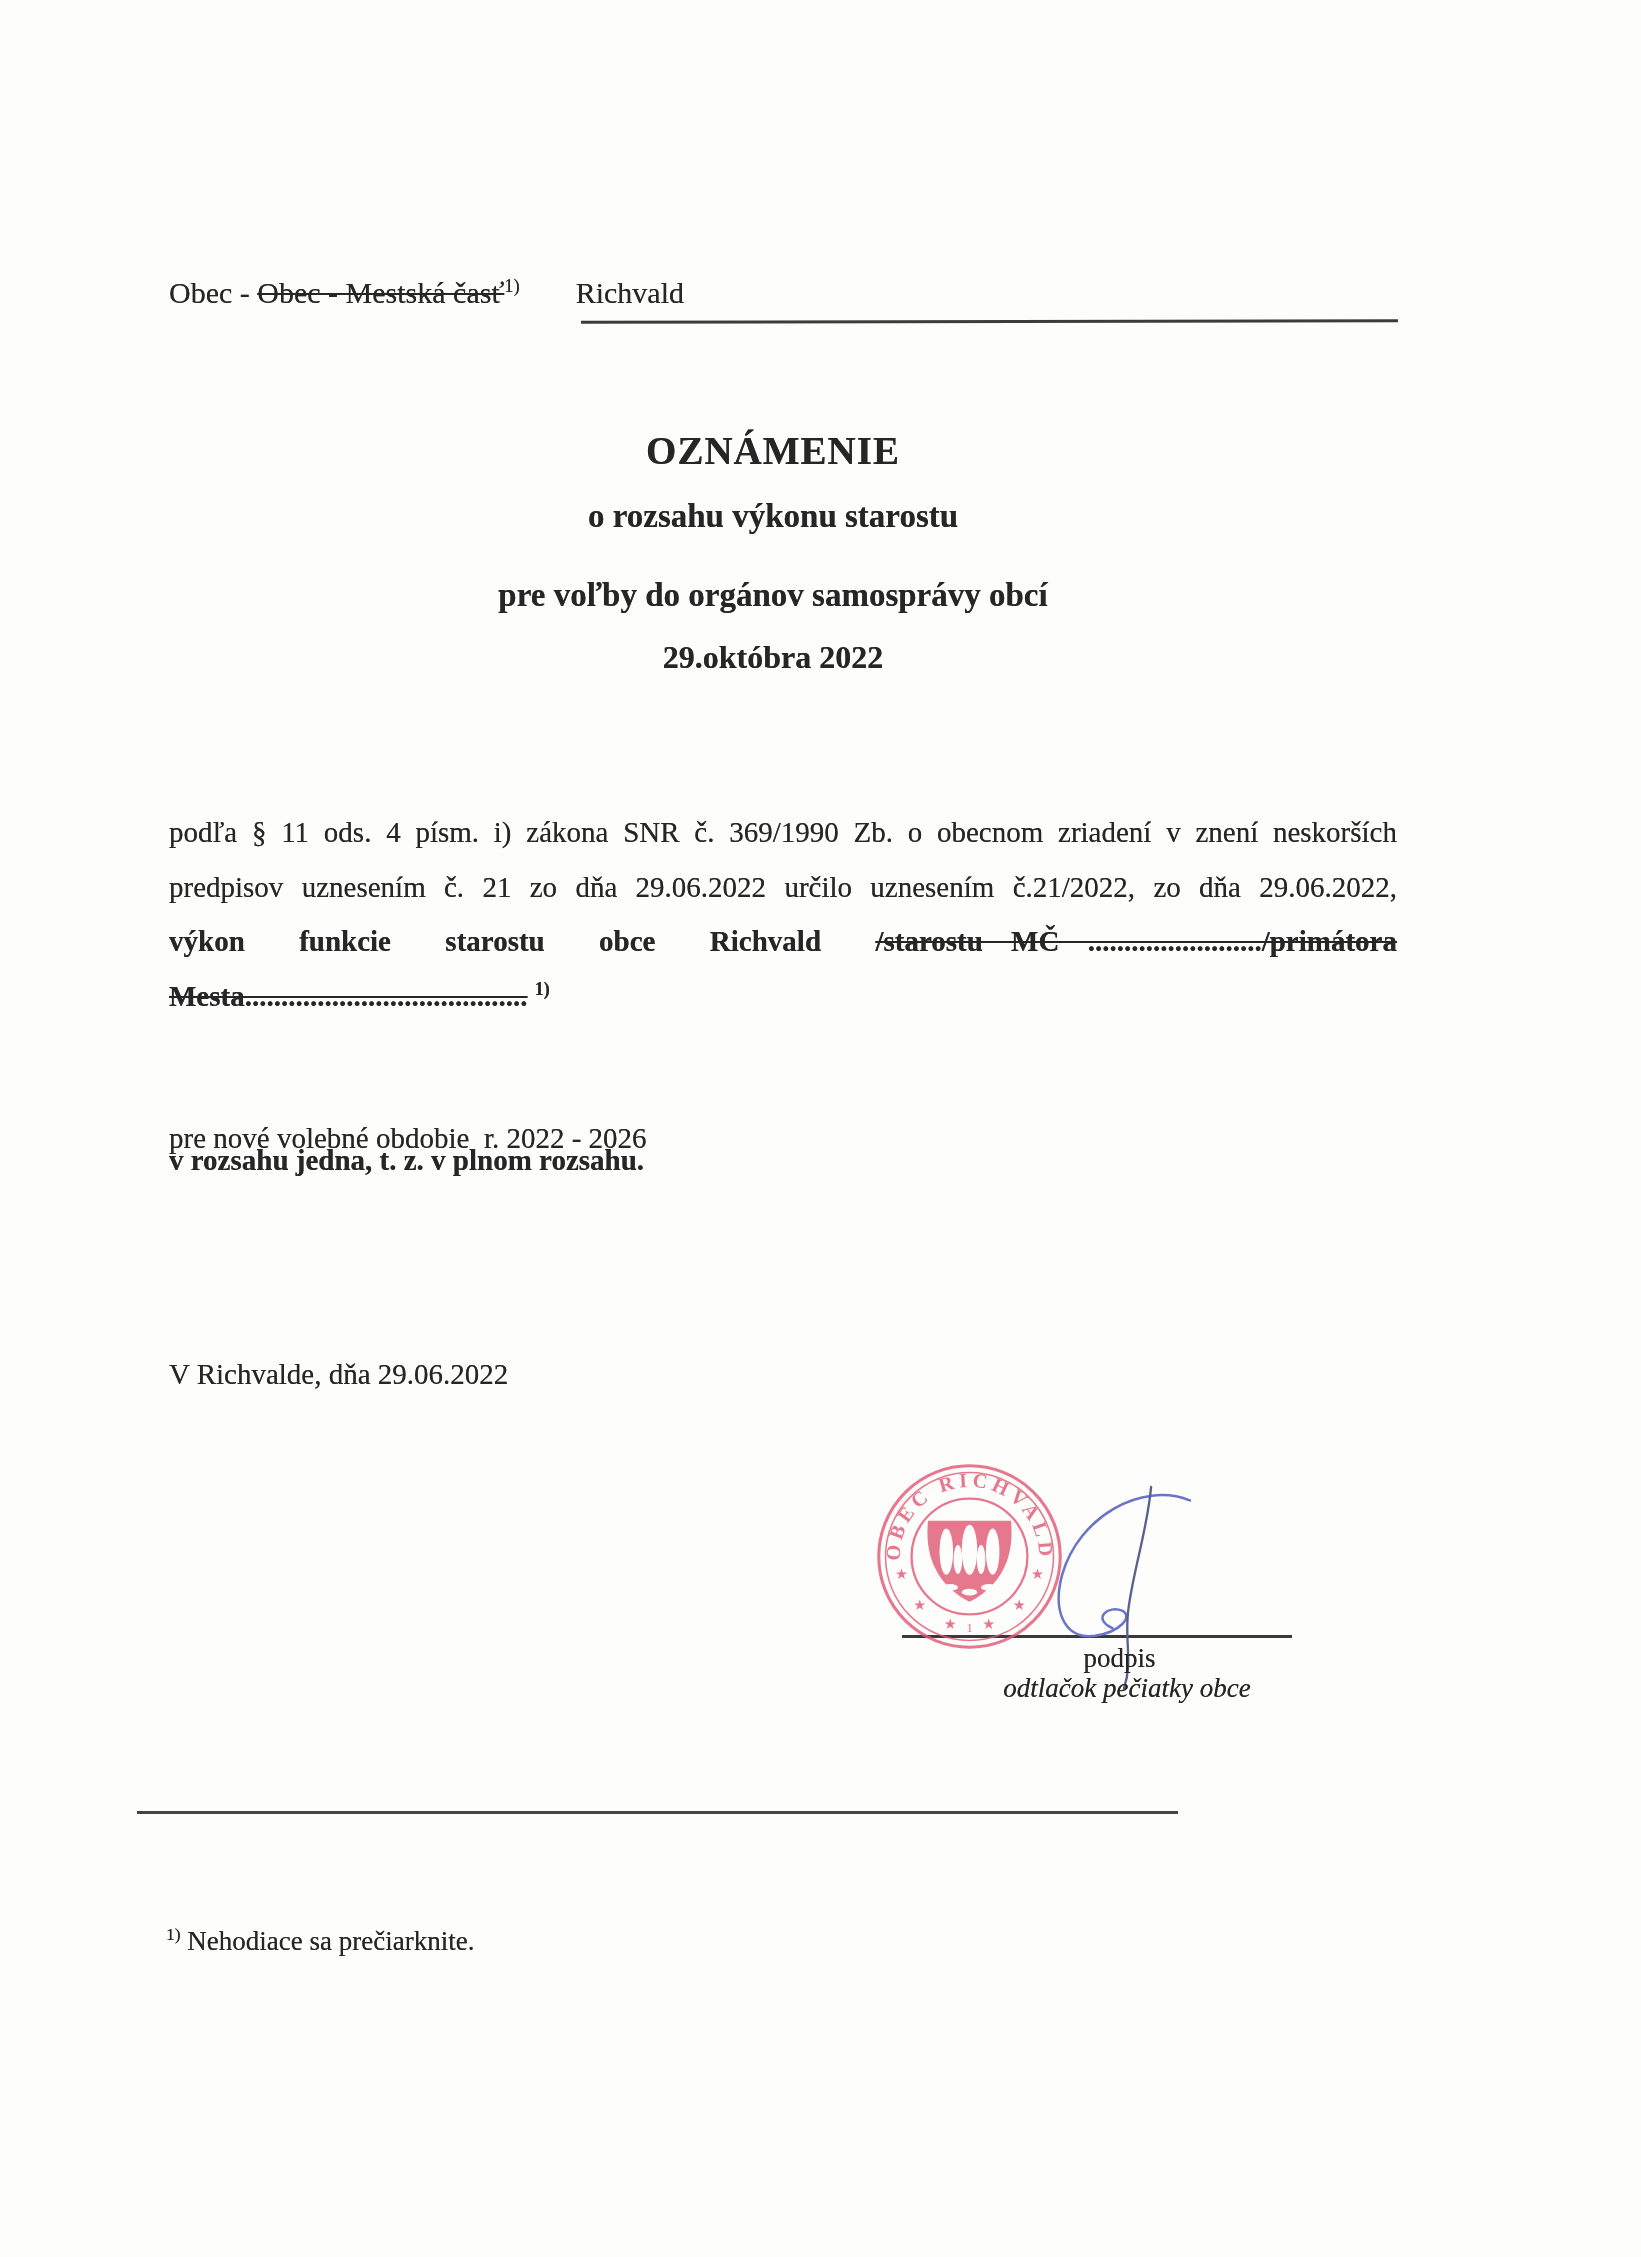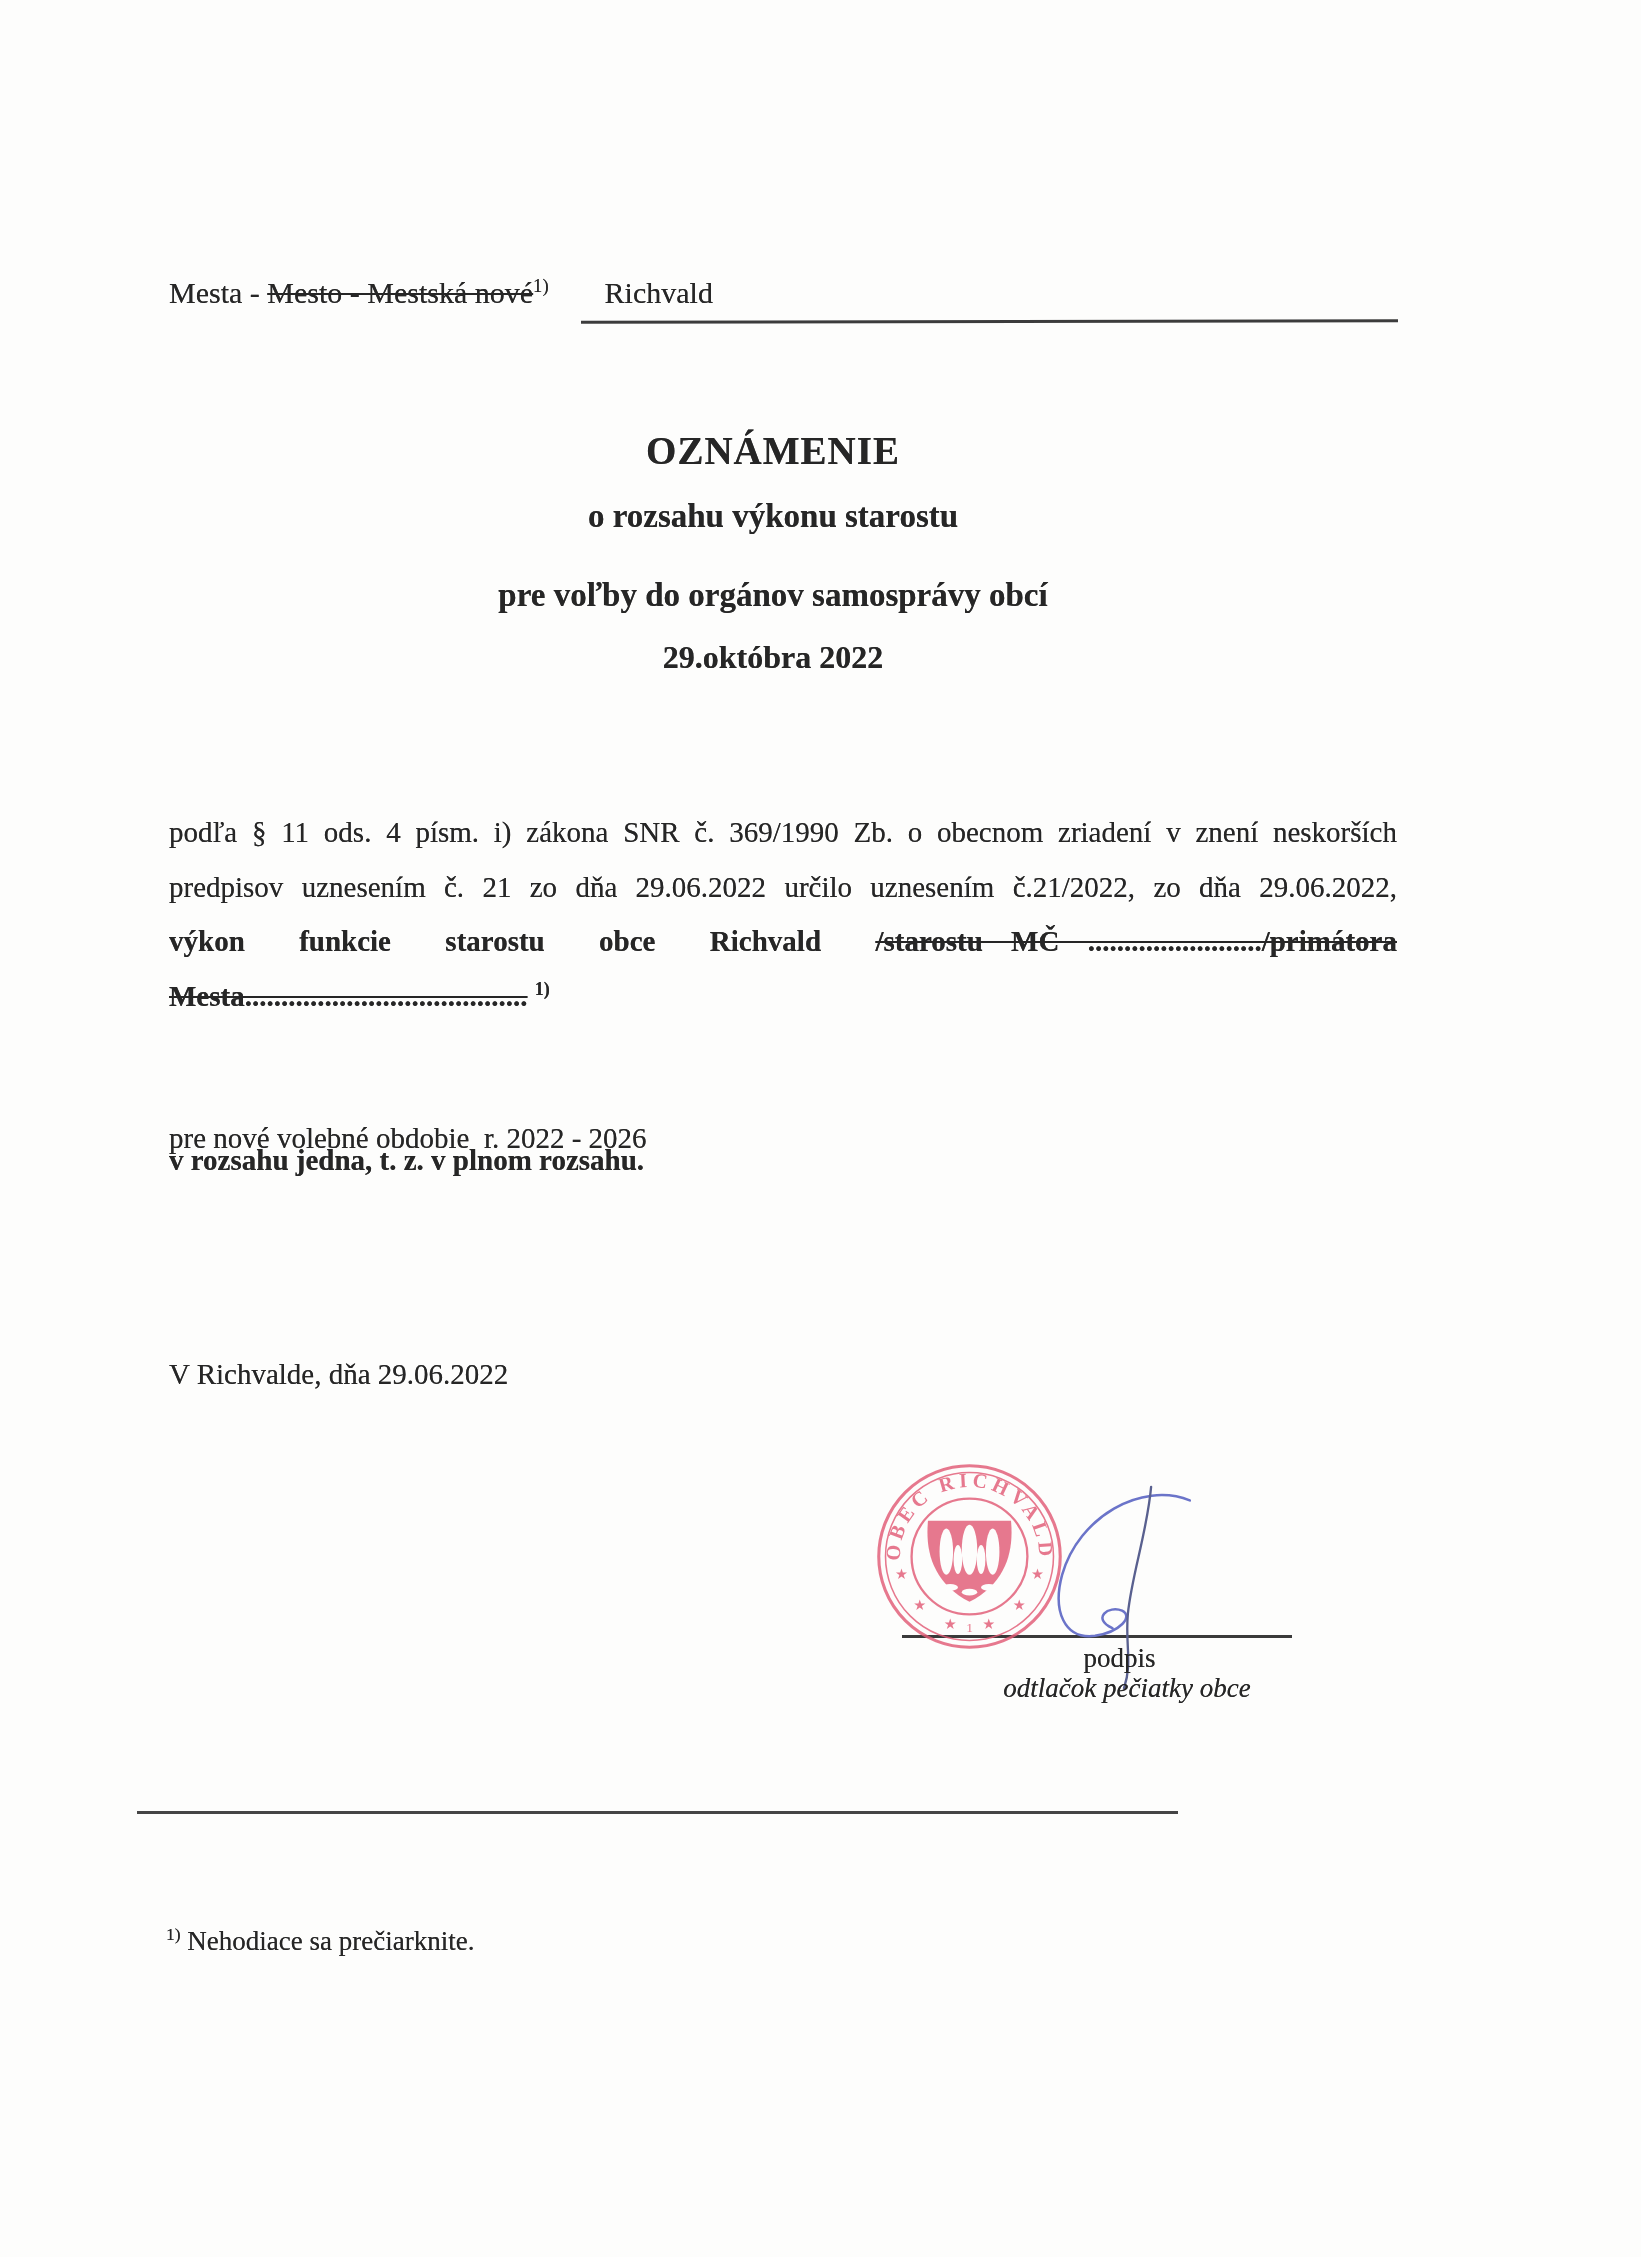--- a/index.html
+++ b/index.html
@@ -50,21 +50,21 @@
   .foot-rule{left:137px;top:1811px;width:1041px;height:2.9px;background:#454545;}
   .footnote{left:166px;top:1926px;font-size:27px;}
   .footnote sup{font-size:0.65em;}
 </style>
 </head>
 <body>
 
 <div class="page">
 
   <div class="abs header-line scan-text">
-    <span>Mesta - </span><span class="strike">Mesto - Mestská nové</span><sup class="ref">1)</sup><span class="header-gap"></span><span>Richvald</span>
+    <span>Obec - </span><span class="strike">Obec - Mestská časť</span><sup class="ref">1)</sup><span class="header-gap"></span><span>Richvald</span>
   </div>
   <div class="abs header-underline"></div>
 
   <div class="abs title-wrap">
     <div class="t1 scan-text">OZNÁMENIE</div>
     <div class="t2 scan-text">o rozsahu výkonu starostu</div>
     <div class="t3 scan-text">pre voľby do orgánov samosprávy obcí</div>
     <div class="t4 scan-text">29.októbra 2022</div>
   </div>
 

